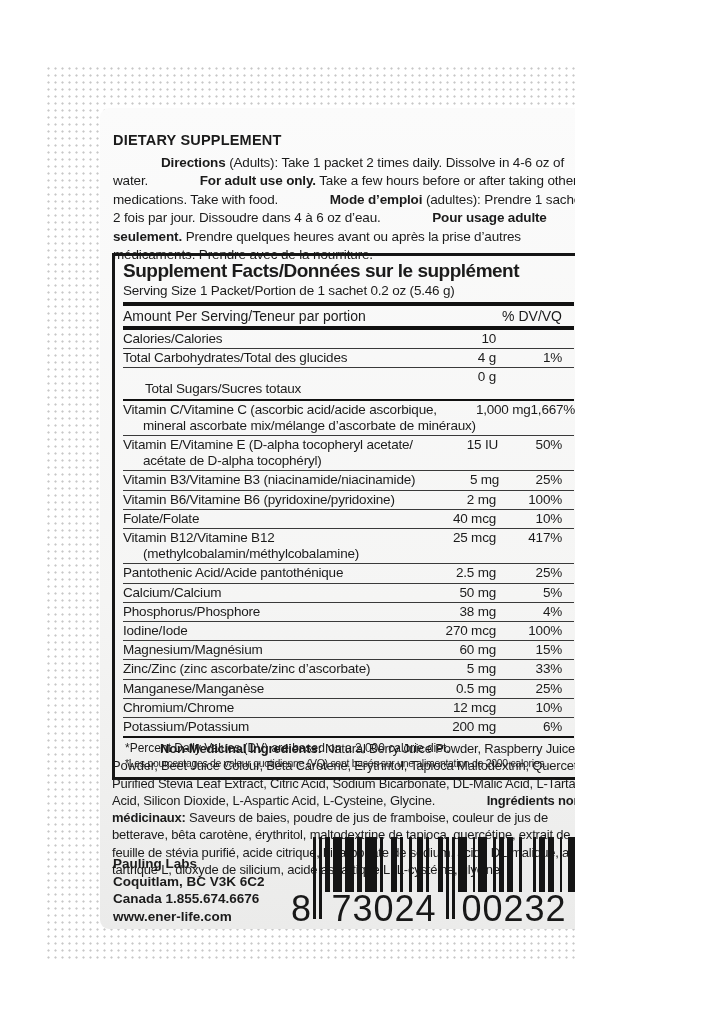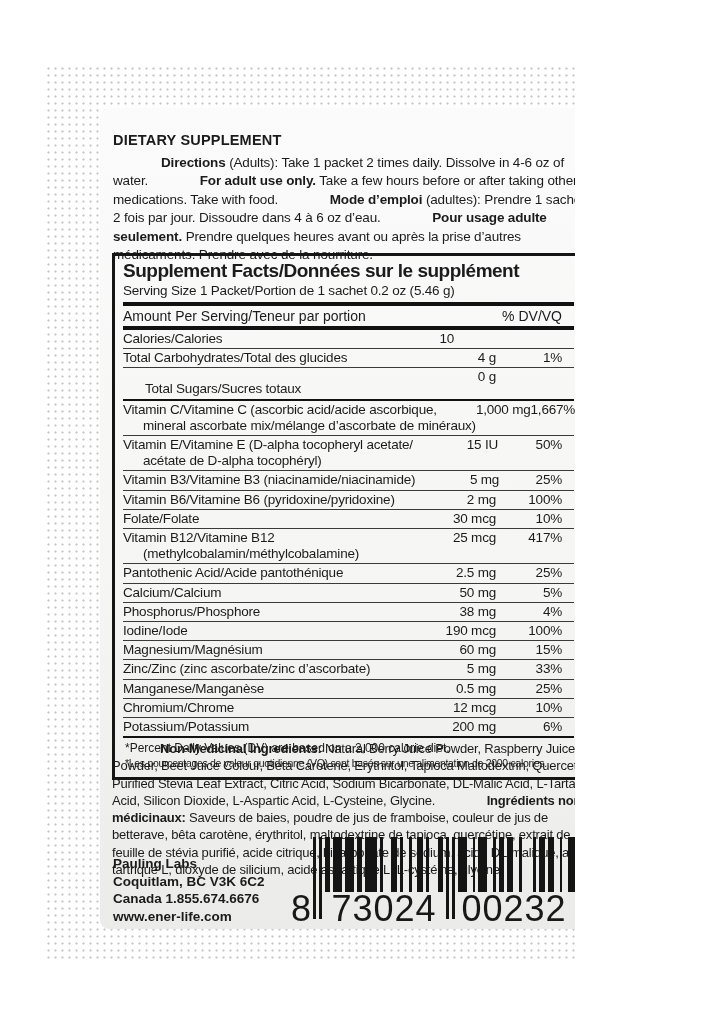--- a/index.html
+++ b/index.html
@@ -24,21 +24,21 @@
 
   .facts{position:absolute;left:12px;top:145px;width:473px;box-sizing:border-box;
          border:3px solid #151515;padding:3px 8px 5px 8px;background:transparent;}
   .ftitle{font-size:19px;font-weight:bold;letter-spacing:-.5px;line-height:23px;white-space:nowrap;}
   .fserv{font-size:13.5px;line-height:17px;padding-bottom:3px;letter-spacing:-.2px;}
   .hbar{height:4px;background:#111;}
   .fhead{display:flex;font-weight:normal;font-size:14px;line-height:18px;padding:1px 0;}
   .fhead .hl{flex:1;}
   .fhead .hr{text-align:right;margin-right:12px;}
   .frow{display:flex;border-top:1px solid #3a3a3a;padding:1px 0;font-size:13.5px;line-height:16.2px;letter-spacing:-.2px;}
-  .frow:first-child{border-top:none;gap:42px;}
+  .frow:first-child{border-top:none;}
   .frow.thick{border-top:2.5px solid #111;}
   .fname{flex:1;white-space:nowrap;}
   .fname.indent{padding-left:22px;margin-top:12px;}
   .fname .l2{display:block;padding-left:20px;}
   .famount{width:88px;text-align:right;white-space:nowrap;}
   .fdv{width:66px;text-align:right;margin-right:12px;white-space:nowrap;}
   .ffoot{border-top:2.5px solid #111;padding:3px 0 2px 2px;}
   .fn0{font-size:12px;line-height:15px;}
   .fn1{font-size:10.5px;line-height:14px;letter-spacing:-.3px;white-space:nowrap;}
 
@@ -119,21 +119,21 @@
             <div class="famount">5 mg</div>
             <div class="fdv">25%</div>
           </div>
           <div class="frow">
             <div class="fname"><span>Vitamin B6/Vitamine B6 (pyridoxine/pyridoxine)</span></div>
             <div class="famount">2 mg</div>
             <div class="fdv">100%</div>
           </div>
           <div class="frow">
             <div class="fname"><span>Folate/Folate</span></div>
-            <div class="famount">30 mcg</div>
+            <div class="famount">40 mcg</div>
             <div class="fdv">10%</div>
           </div>
           <div class="frow">
             <div class="fname"><span>Vitamin B12/Vitamine B12</span><span class="l2">(methylcobalamin/méthylcobalamine)</span></div>
             <div class="famount">25 mcg</div>
             <div class="fdv">417%</div>
           </div>
           <div class="frow">
             <div class="fname"><span>Pantothenic Acid/Acide pantothénique</span></div>
             <div class="famount">2.5 mg</div>
@@ -144,21 +144,21 @@
             <div class="famount">50 mg</div>
             <div class="fdv">5%</div>
           </div>
           <div class="frow">
             <div class="fname"><span>Phosphorus/Phosphore</span></div>
             <div class="famount">38 mg</div>
             <div class="fdv">4%</div>
           </div>
           <div class="frow">
             <div class="fname"><span>Iodine/Iode</span></div>
-            <div class="famount">190 mcg</div>
+            <div class="famount">270 mcg</div>
             <div class="fdv">100%</div>
           </div>
           <div class="frow">
             <div class="fname"><span>Magnesium/Magnésium</span></div>
             <div class="famount">60 mg</div>
             <div class="fdv">15%</div>
           </div>
           <div class="frow">
             <div class="fname"><span>Zinc/Zinc (zinc ascorbate/zinc d’ascorbate)</span></div>
             <div class="famount">5 mg</div>

